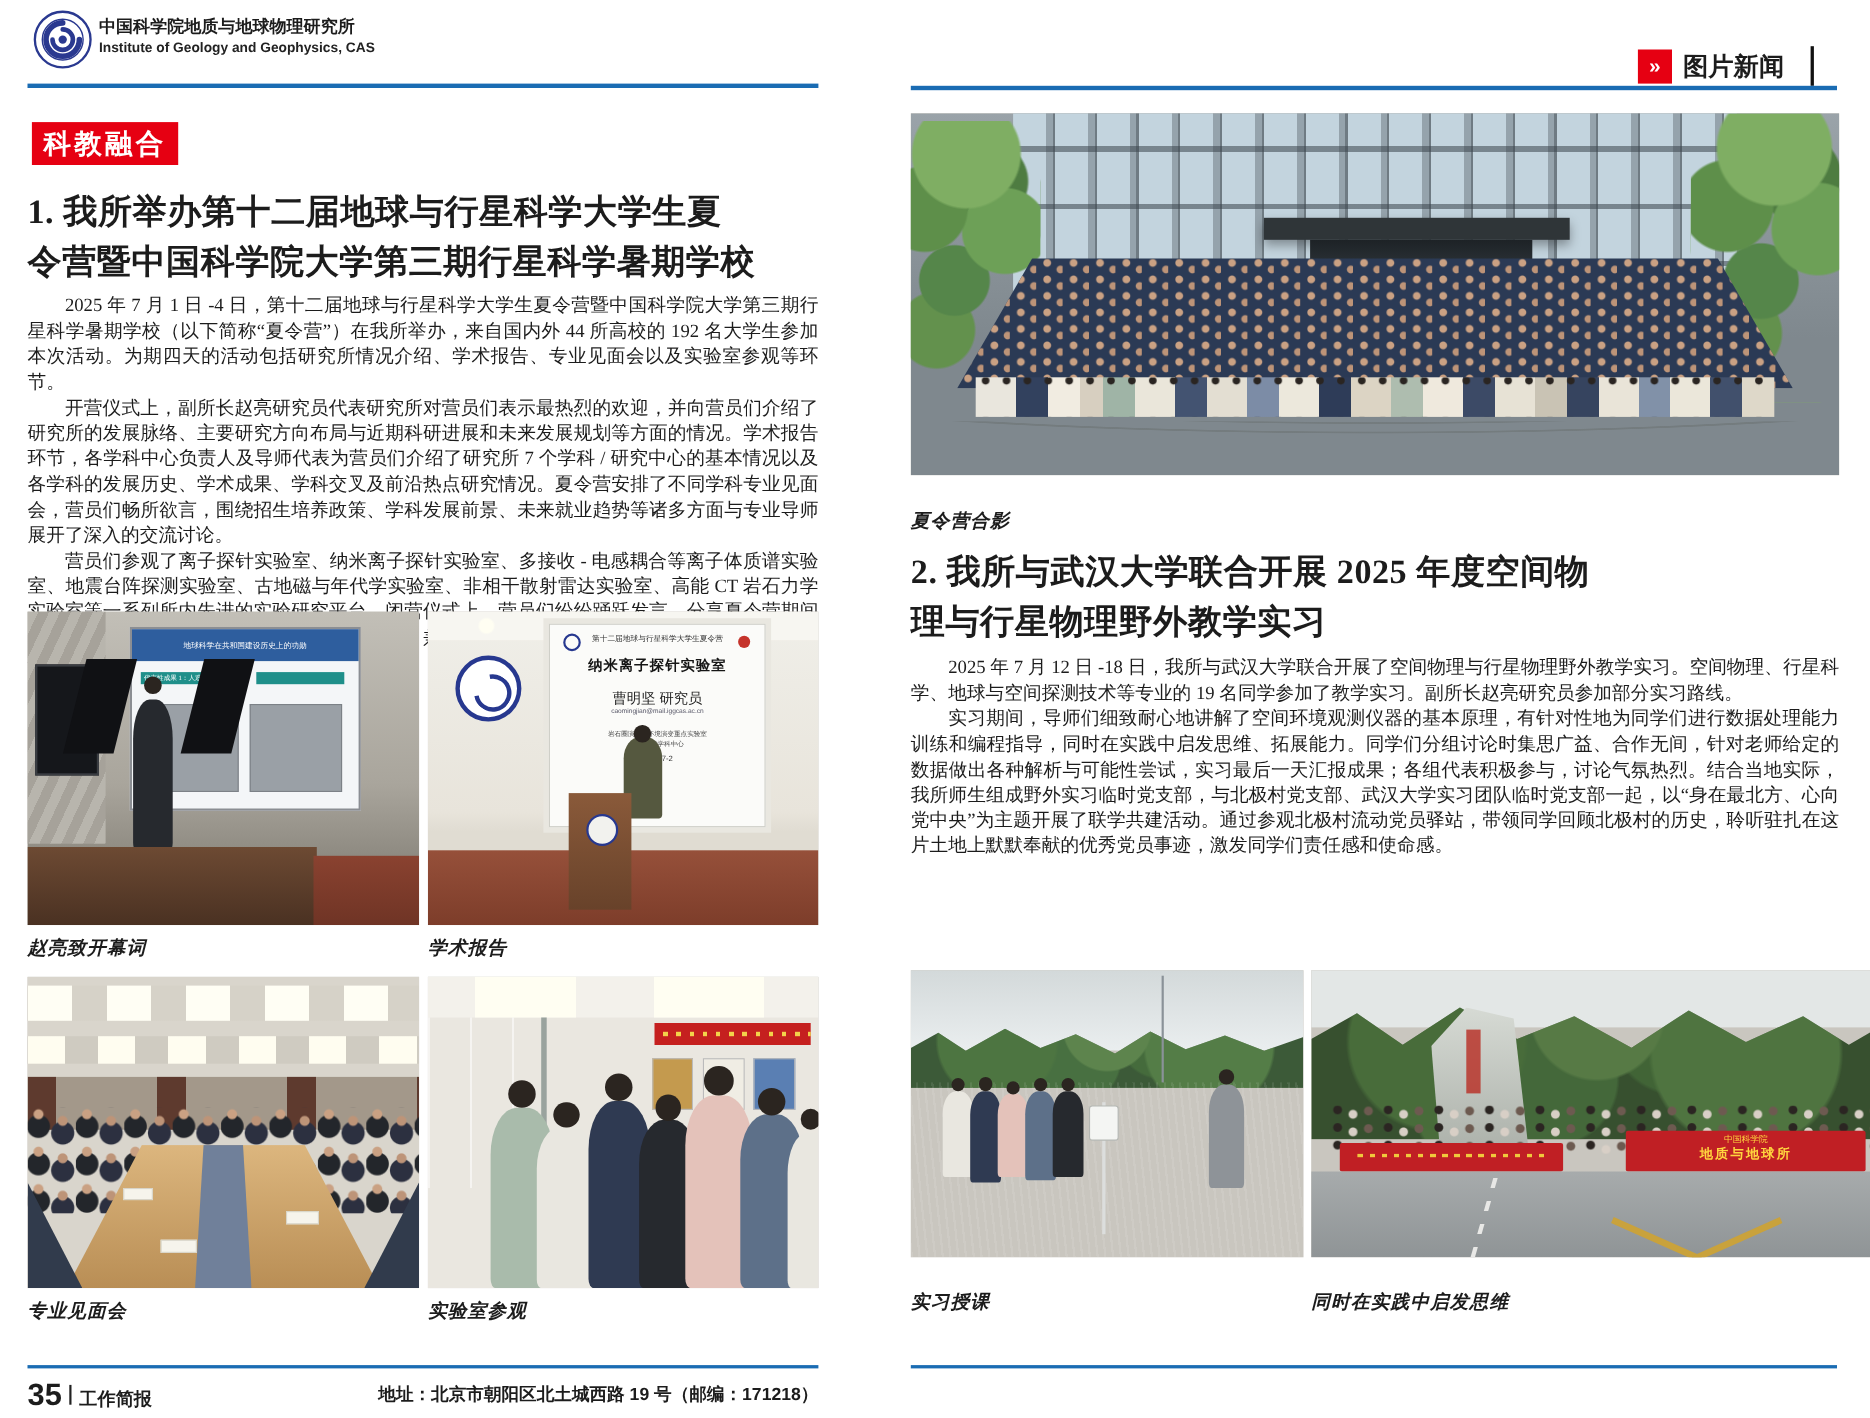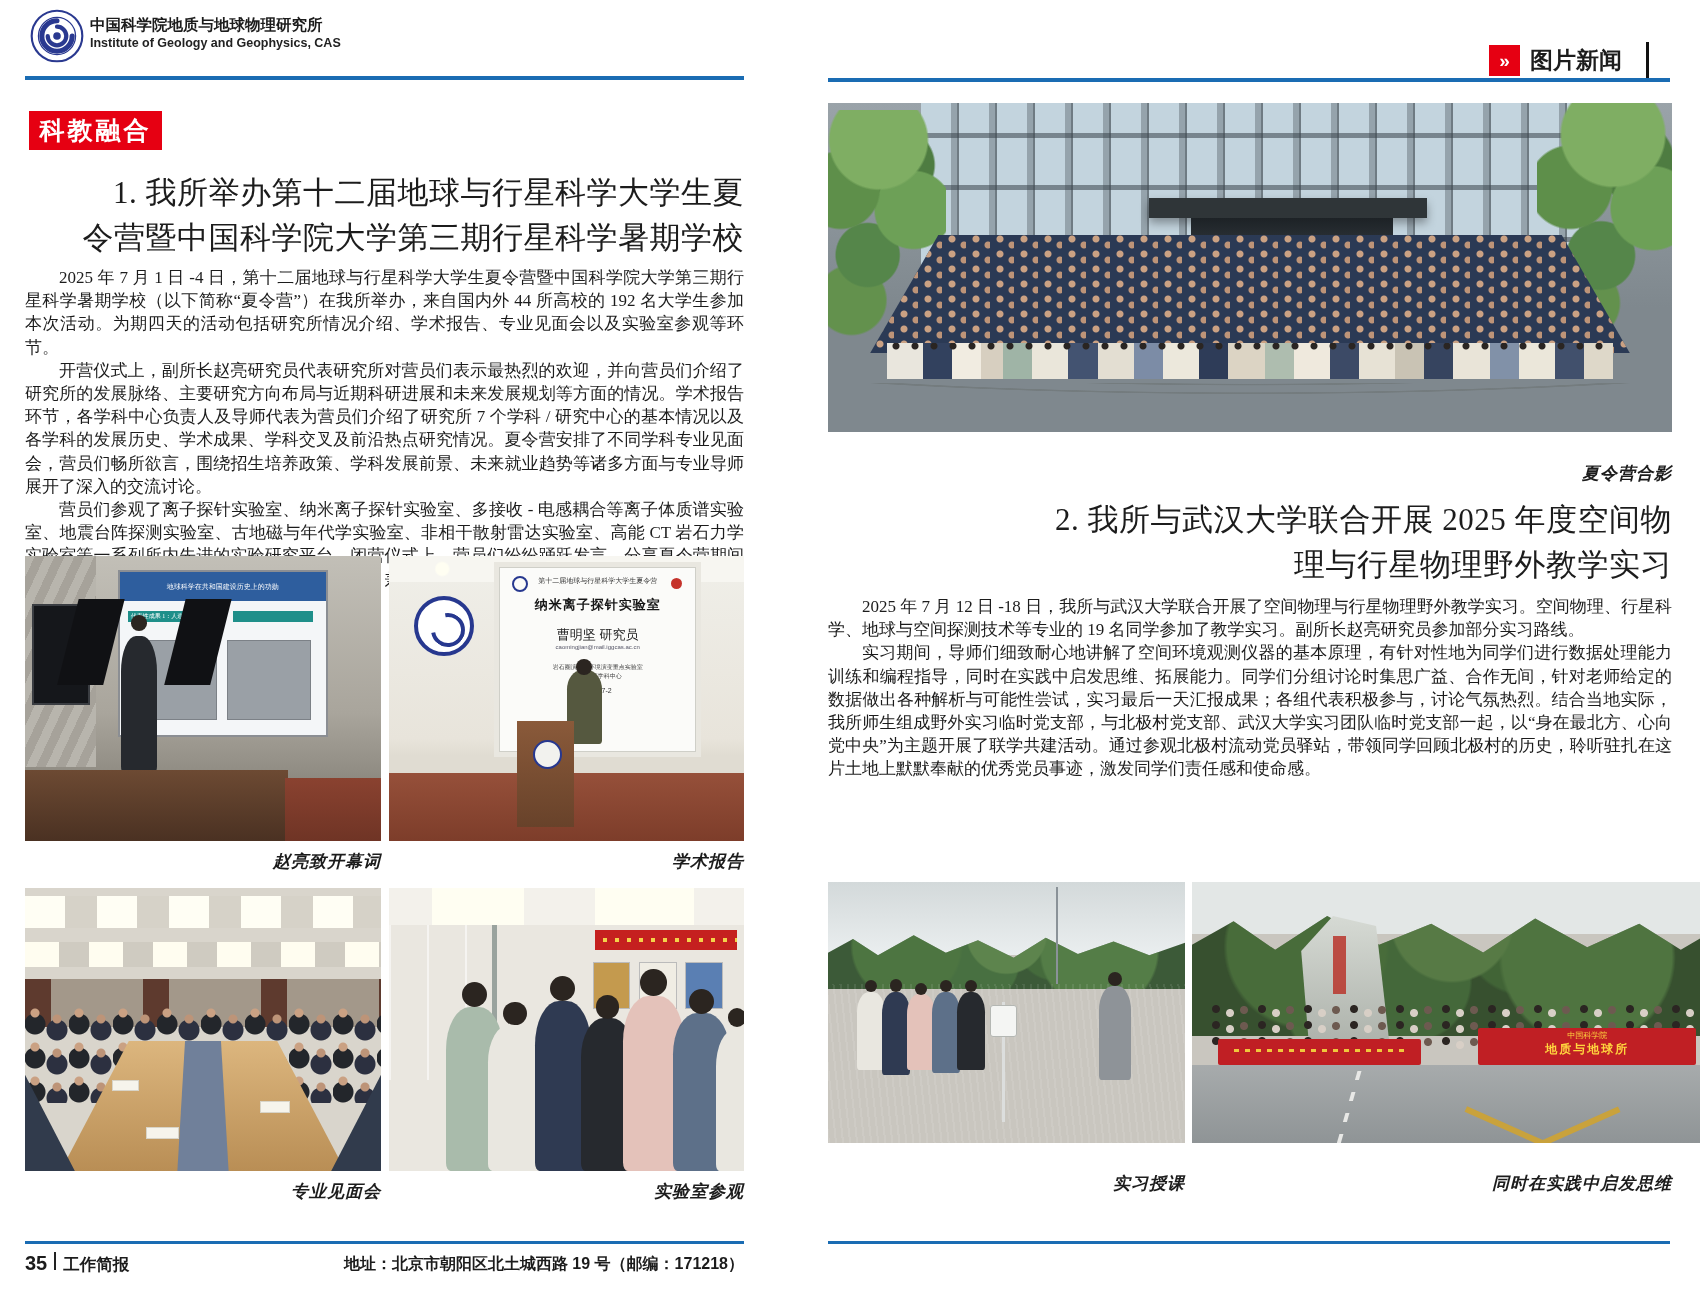--- a/index.html
+++ b/index.html
@@ -12,28 +12,28 @@
   .org-en{font-family:"Liberation Sans","DejaVu Sans",sans-serif;font-weight:700;font-size:12.5px;line-height:17px;color:#222;}
   .rule{background:#1a6cb3;}
   .badge-kj{background:#e60012;color:#fff;font-family:"Liberation Sans",sans-serif;font-weight:700;
             font-size:25px;letter-spacing:3px;display:flex;align-items:center;justify-content:center;}
   .tag-box{background:#e60012;color:#fff;font-weight:700;font-size:19px;display:flex;align-items:center;justify-content:center;
            font-family:"Liberation Sans",sans-serif;}
   .tag-text{font-family:"Liberation Sans","DejaVu Sans",sans-serif;font-weight:700;font-size:23px;line-height:31px;}
   .tag-bar{background:#111;}
 
   
-  .h1{font-size:31px;line-height:45px;font-weight:400;text-align:right;letter-spacing:.5px;}
+  .h1{font-size:31px;line-height:45px;font-weight:700;text-align:left;letter-spacing:.5px;}
   .bodytxt{font-size:17px;line-height:23.2px;text-align:justify;}
   .bodytxt p{margin:0;text-indent:2em;}
-  .caption{font-size:17px;font-style:italic;font-weight:600;text-align:right;letter-spacing:1px;}
+  .caption{font-size:17px;font-style:italic;font-weight:600;text-align:left;letter-spacing:1px;}
 
   
   .foot{font-family:"Liberation Sans","DejaVu Sans",sans-serif;display:flex;align-items:center;}
-  .pageno{font-weight:700;font-size:20px;}
+  .pageno{font-weight:700;font-size:28px;}
   .foot-label{font-weight:600;font-size:16.5px;}
   .foot-addr{font-weight:700;font-size:16px;}
   .vbar{display:inline-block;width:2px;height:18px;background:#222;margin:0 7px;}
 
   
   .ph{position:absolute;overflow:hidden;background:#c9c6bf;}
   .ph *{position:absolute;}
 
   
   .fig{bottom:0;border-radius:42% 42% 8% 8%/26% 26% 5% 5%;}

